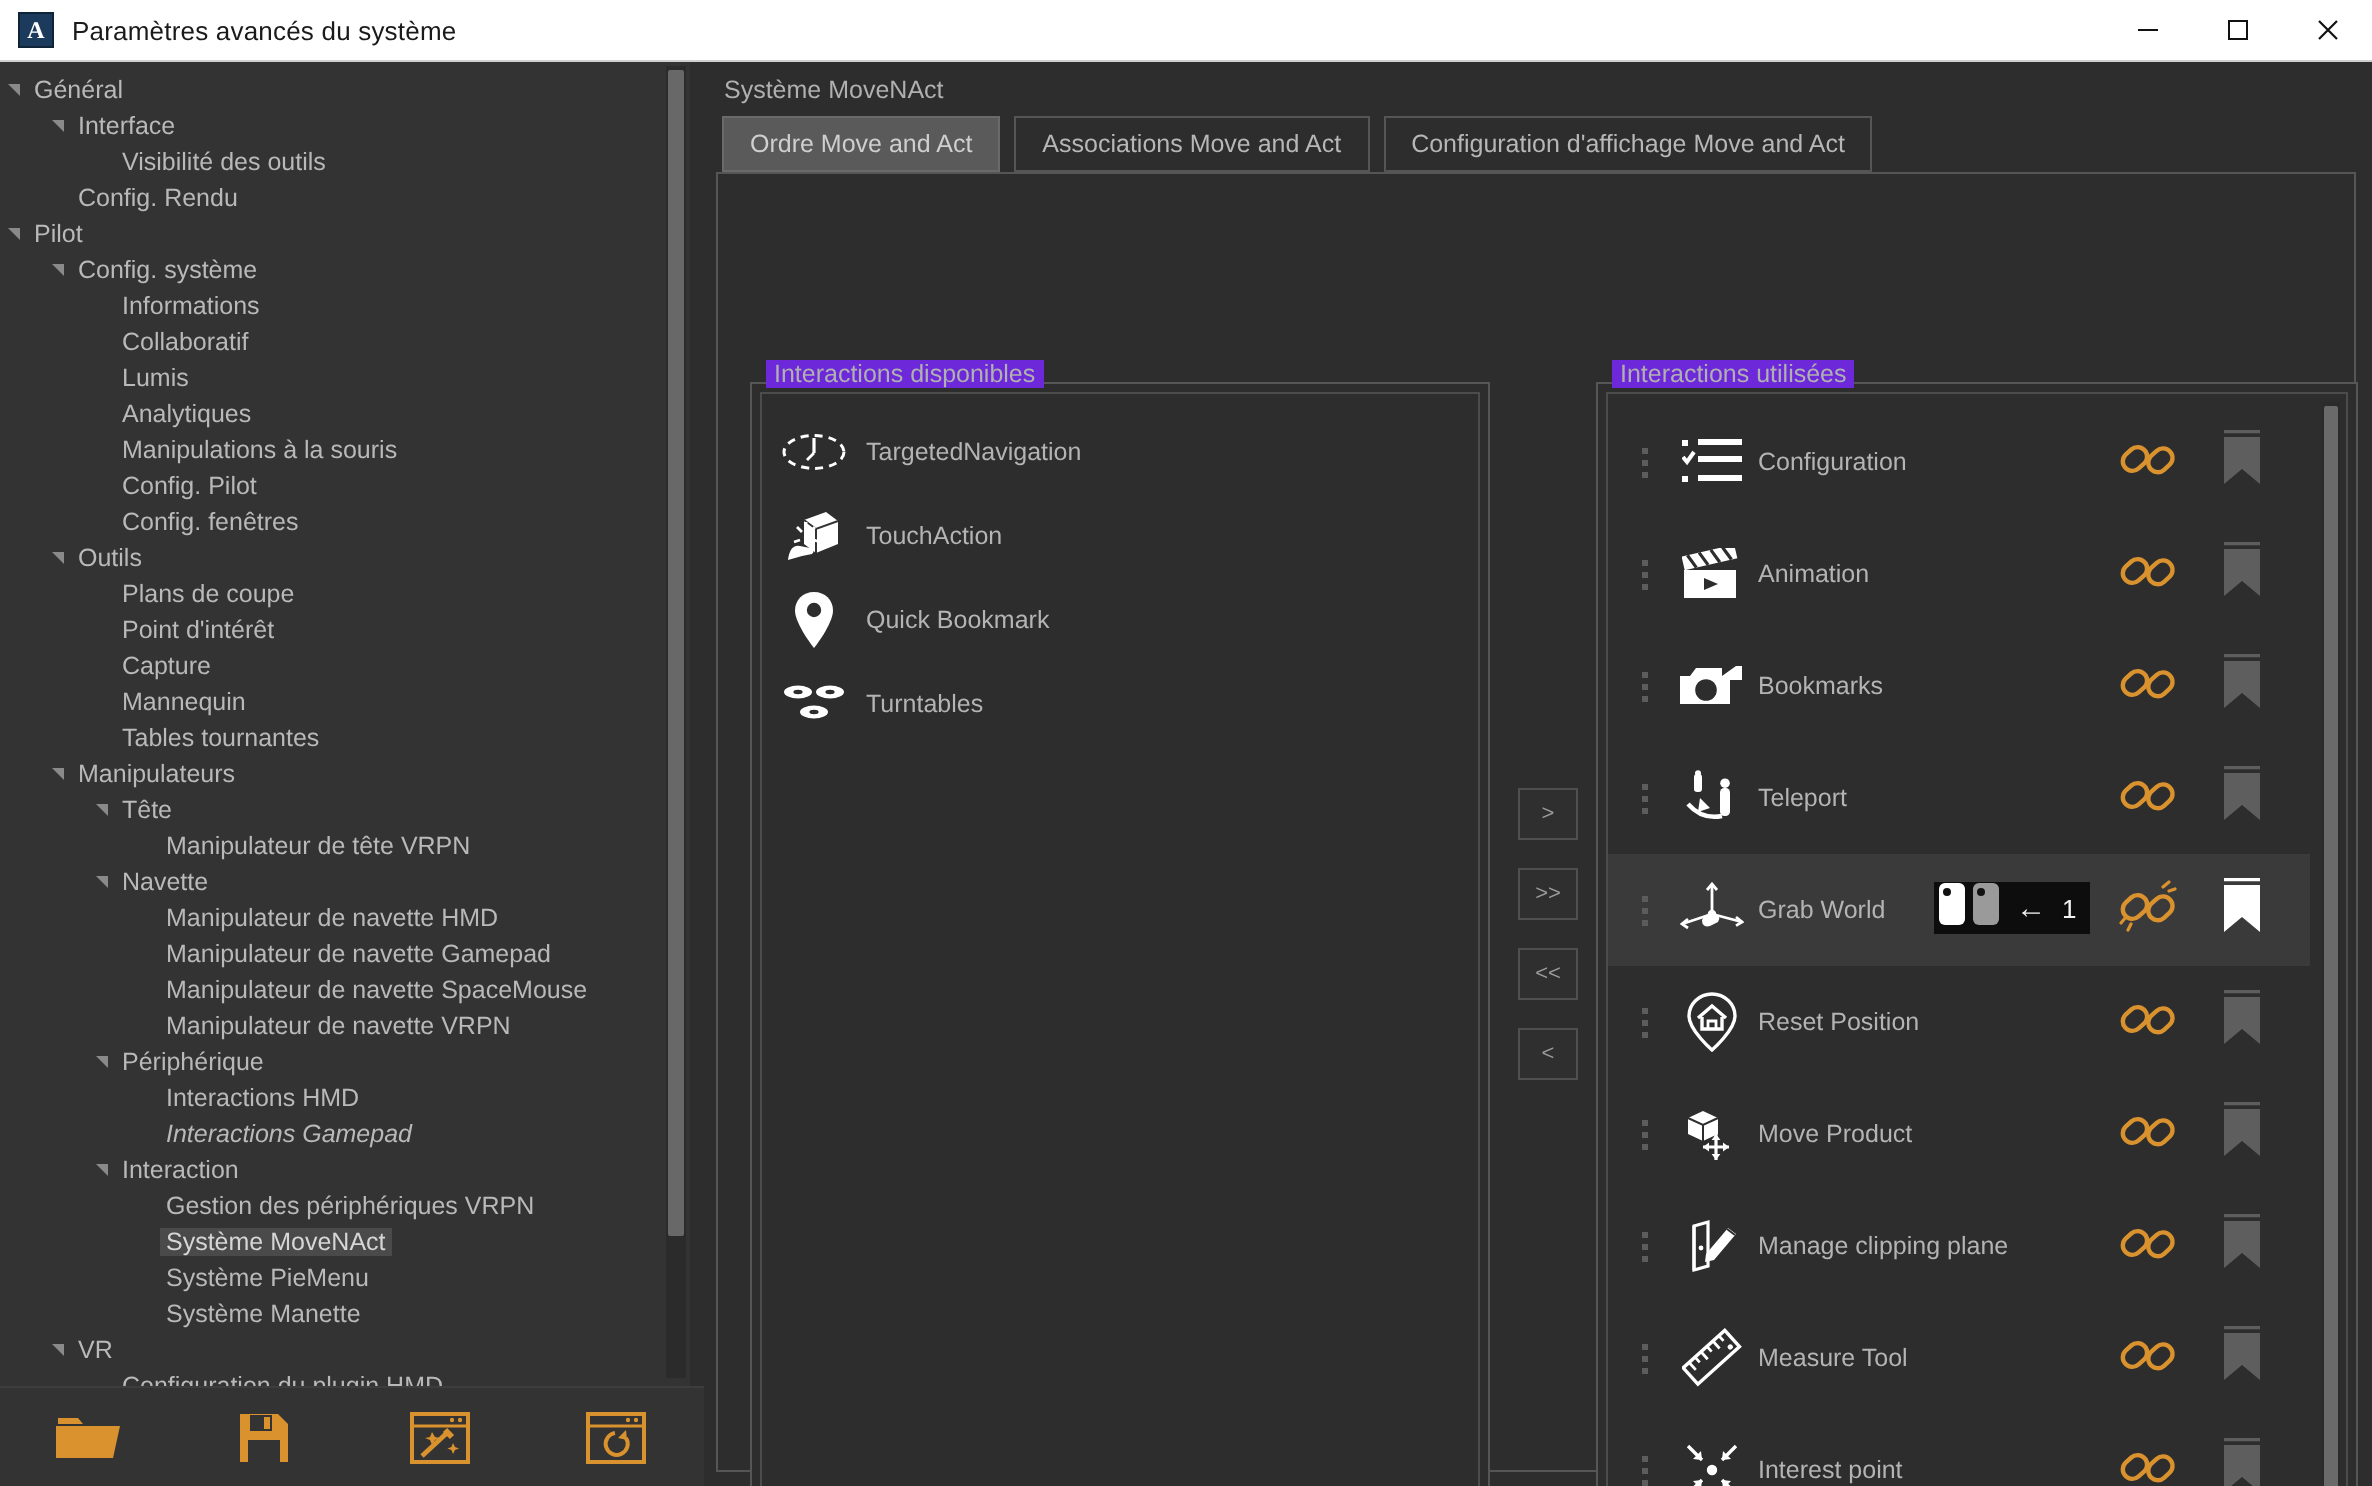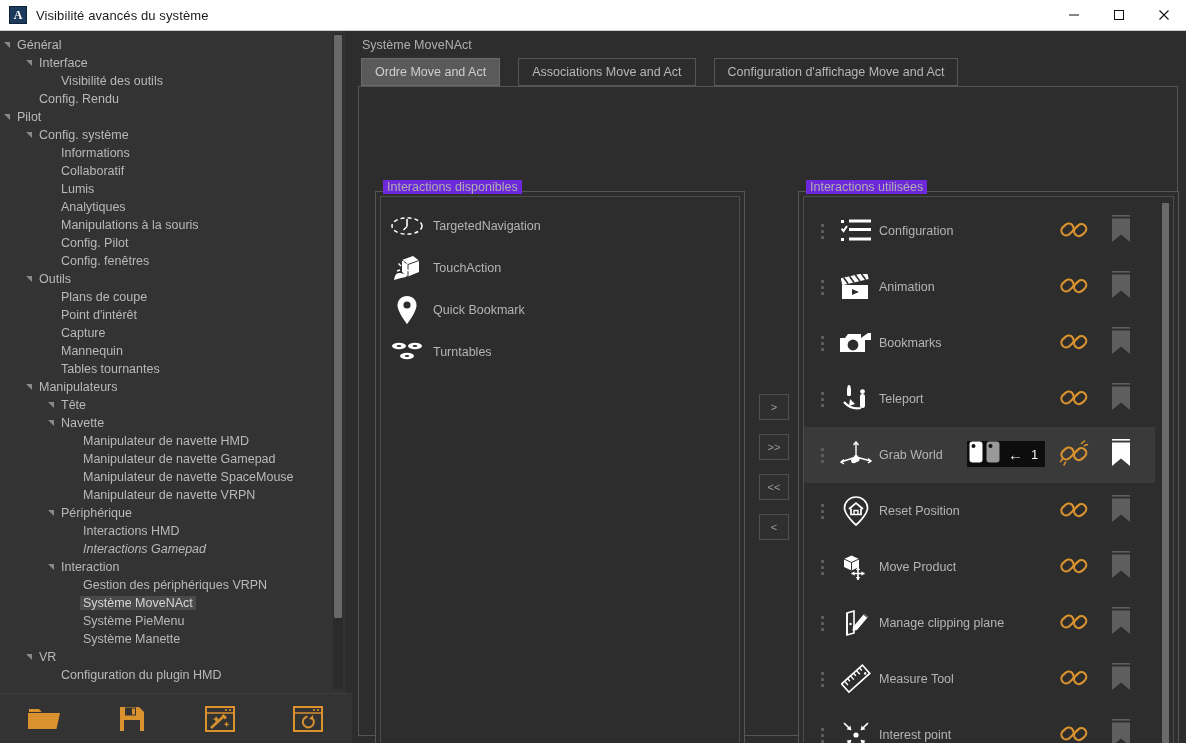--- a/index.html
+++ b/index.html
@@ -79,21 +79,21 @@
   
   .content {
     position: absolute; left: 352px; top: 31px; width: 834px; height: 712px;
     background: #2d2d2d;
   }
   .panel-title {
     position: absolute; left: 10px; top: 7px;
     font-size: 12.5px; color: #b0b0b0;
   }
   .tabs {
-    position: absolute; left: 9px; top: 27px; display: flex; gap: 18px;
+    position: absolute; left: 9px; top: 27px; display: flex; gap: 7px;
   }
   .tab {
     height: 28px; padding: 0 13px; display: flex; align-items: center;
     font-size: 12.5px; color: #b7b7b7;
     background: #2d2d2d; border: 1px solid #555555;
   }
   .tab.active { background: #5a5a5a; color: #cfcfcf; border-color: #6a6a6a; }
 
   .tabpanel {
     position: absolute; left: 6px; top: 55px; width: 820px; height: 650px;
@@ -172,21 +172,21 @@
   .used-sb-thumb {
     position: absolute; right: 4px; top: 6px; width: 7px; height: 550px;
     background: #6a6a6a; border-radius: 1px;
   }
 </style>
 </head>
 <body>
 
 <div class="titlebar">
   <div class="app-logo">A</div>
-  <div class="title-text">Visibilité avancés du système</div>
+  <div class="title-text">Paramètres avancés du système</div>
   <div class="win-btns">
     <div class="win-btn">
       <svg width="12" height="12" viewBox="0 0 12 12">
           <path d="M1 6 H11" stroke="#111" stroke-width="1"></path>
         </svg>
     </div>
     <div class="win-btn">
       <svg width="12" height="12" viewBox="0 0 12 12">
           <rect x="1.5" y="1.5" width="9" height="9" fill="none" stroke="#111" stroke-width="1"></rect>
         </svg>
@@ -291,20 +291,23 @@
         </span>
         <span class="lbl" style="margin-left: 36px;">Manipulateurs</span>
       </div>
       <div class="tree-row">
         <span class="arrow" style="left: 45px;">
           <svg width="8" height="8" viewBox="0 0 8 8">
             <path d="M1 1 L7 1 L7 7 Z" fill="#8a8a8a"></path>
           </svg>
         </span>
         <span class="lbl" style="margin-left: 58px;">Tête</span>
+      </div>
+      <div class="tree-row">
+        <span class="lbl" style="margin-left: 80px;">Manipulateur de tête VRPN</span>
       </div>
       <div class="tree-row">
         <span class="arrow" style="left: 45px;">
           <svg width="8" height="8" viewBox="0 0 8 8">
             <path d="M1 1 L7 1 L7 7 Z" fill="#8a8a8a"></path>
           </svg>
         </span>
         <span class="lbl" style="margin-left: 58px;">Navette</span>
       </div>
       <div class="tree-row">

